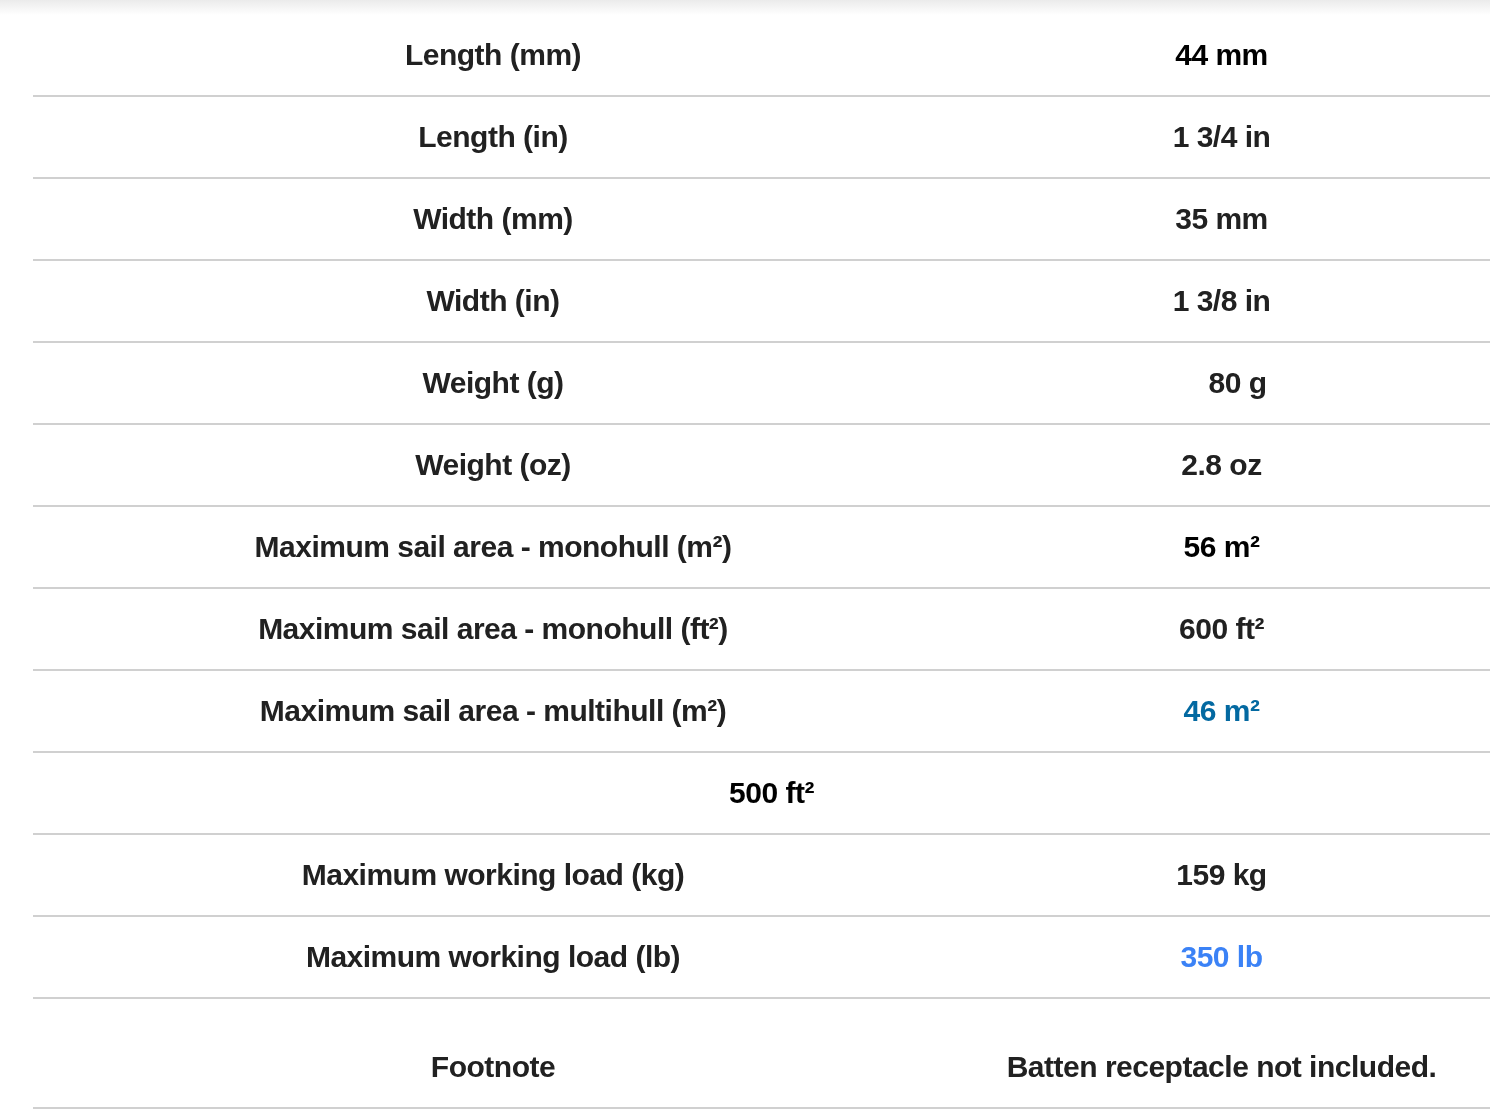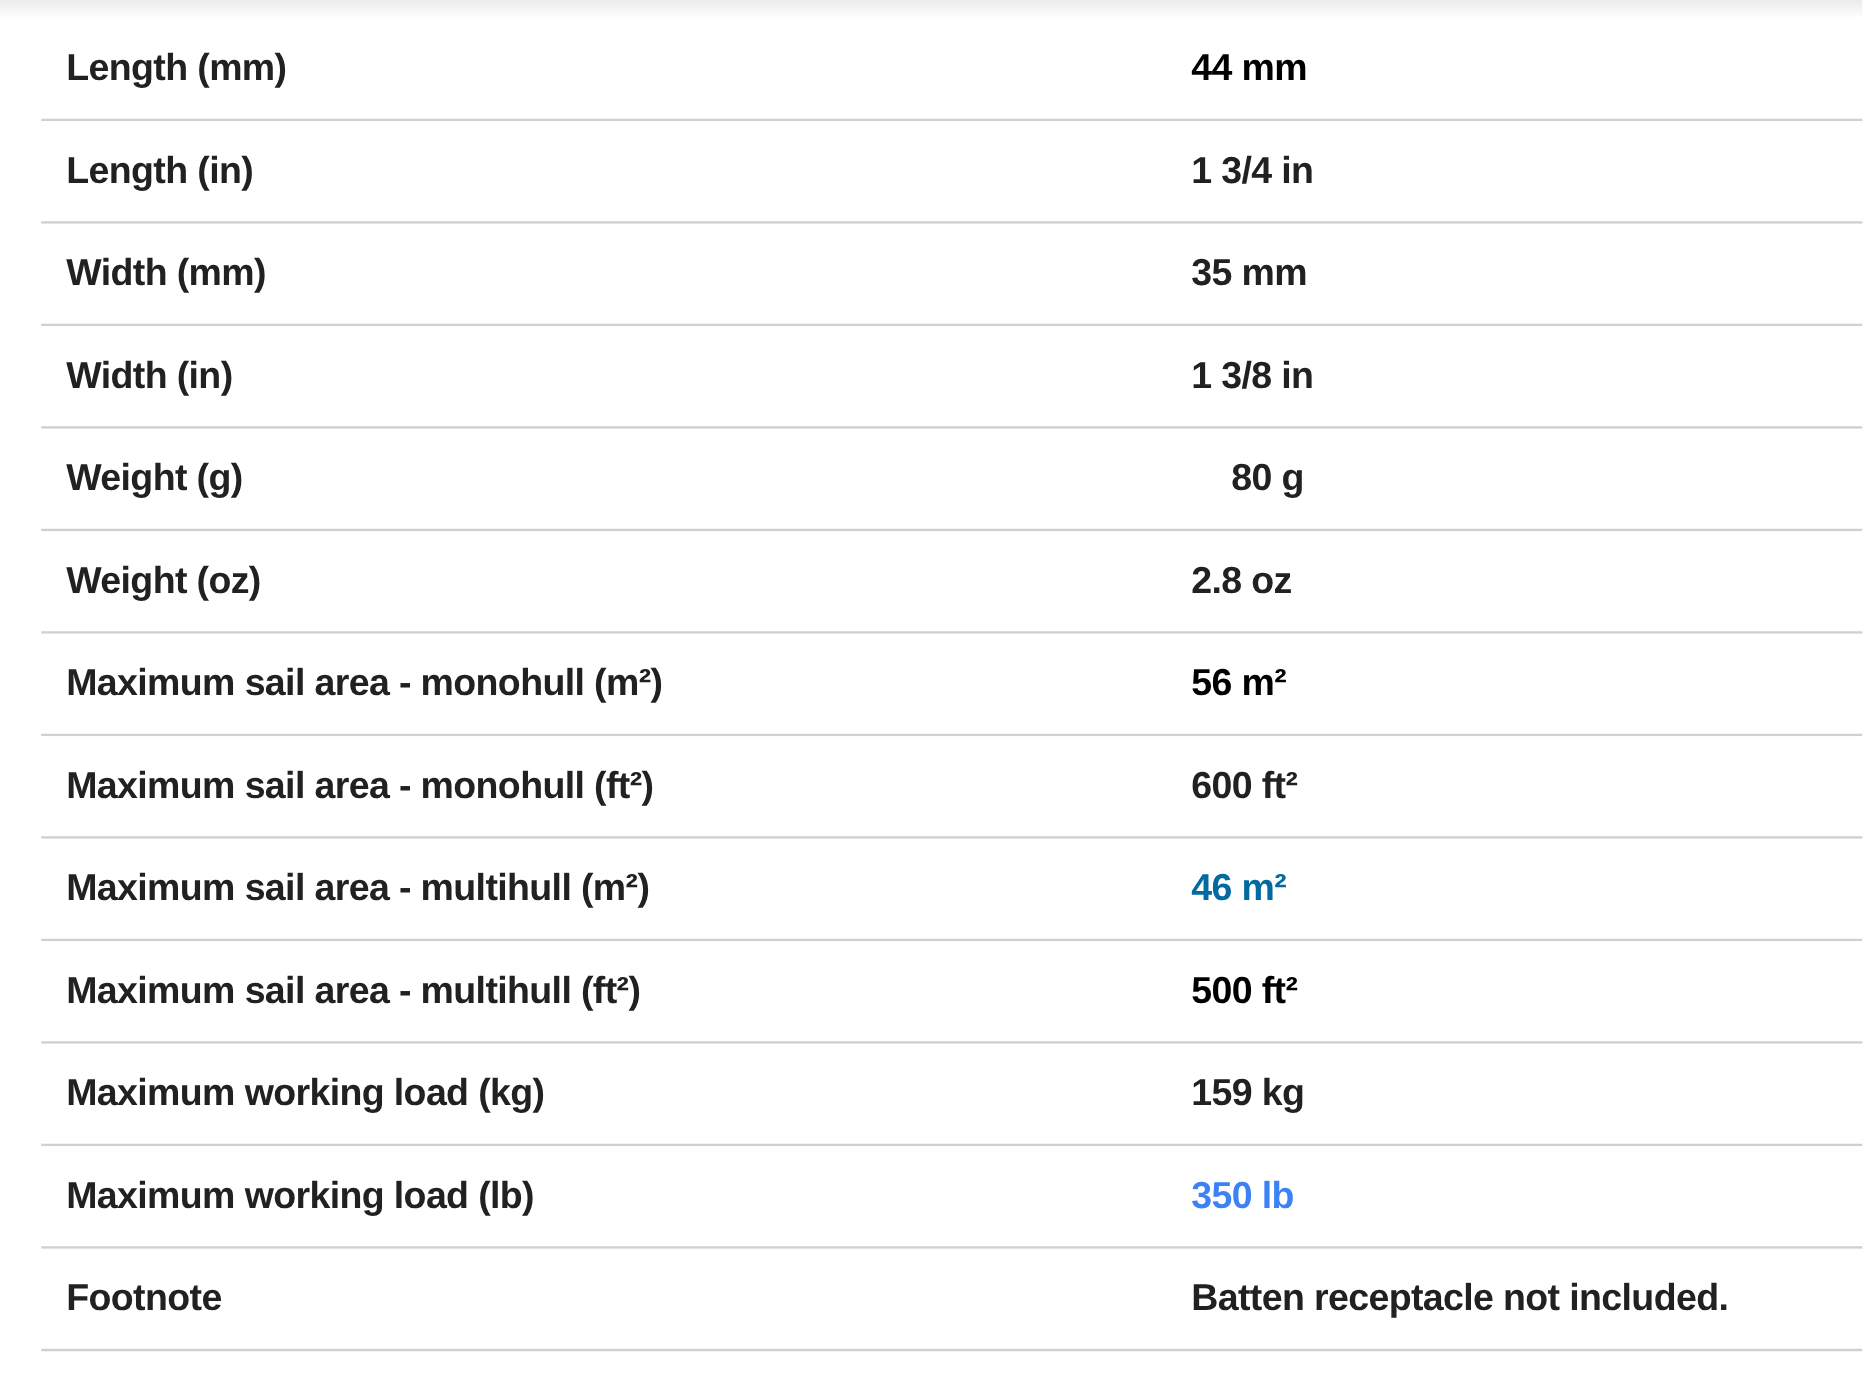--- a/index.html
+++ b/index.html
@@ -28,20 +28,21 @@
     height: 15px;
     background: linear-gradient(to bottom, #ebebeb 0%, rgba(255,255,255,0) 100%);
     pointer-events: none;
   }
 
   .spec-table {
     position: absolute;
     top: 15px;
     left: 33px;
     width: 1457px;
+    text-align: center;
   }
 
   .spec-row {
     display: flex;
     align-items: center;
     height: 82px;
     border-bottom: 2px solid #d0d0d0;
     background: #ffffff;
   }
 
@@ -114,32 +115,31 @@
     <div class="spec-label" style="color: rgb(33, 33, 33);">Maximum sail area - monohull (ft²)</div>
     <div class="spec-value" style="color: rgb(33, 33, 33);">600 ft²</div>
   </div>
 
   <div class="spec-row" style="border-bottom-color: rgb(208, 208, 208);">
     <div class="spec-label" style="color: rgb(33, 33, 33);">Maximum sail area - multihull (m²)</div>
     <div class="spec-value" style="color: #0369a1;">46 m²</div>
   </div>
 
   <div class="spec-row" style="border-bottom-color: rgb(208, 208, 208);">
-    <div class="spec-label" style="color: rgb(33, 33, 33);">Maximum sail area - multihull (ft²)</div>
     <div class="spec-value" style="color: #000000;">500 ft²</div>
   </div>
 
   <div class="spec-row" style="border-bottom-color: rgb(208, 208, 208);">
     <div class="spec-label" style="color: rgb(33, 33, 33);">Maximum working load (kg)</div>
     <div class="spec-value" style="color: rgb(33, 33, 33);">159 kg</div>
   </div>
 
   <div class="spec-row" style="border-bottom-color: rgb(208, 208, 208);">
     <div class="spec-label" style="color: rgb(33, 33, 33);">Maximum working load (lb)</div>
     <div class="spec-value" style="color: #3b82f6;">350 lb</div>
   </div>
 
-  <div class="spec-row" style="border-bottom-color: rgb(208, 208, 208);">
+  <div class="spec-row" style="border-bottom-color: rgb(208, 208, 208); margin-top: 28px;">
     <div class="spec-label" style="color: rgb(33, 33, 33);">Footnote</div>
     <div class="spec-value" style="color: rgb(33, 33, 33);">Batten receptacle not included.</div>
   </div>
 </div>
 </div>
 
 </body></html>

